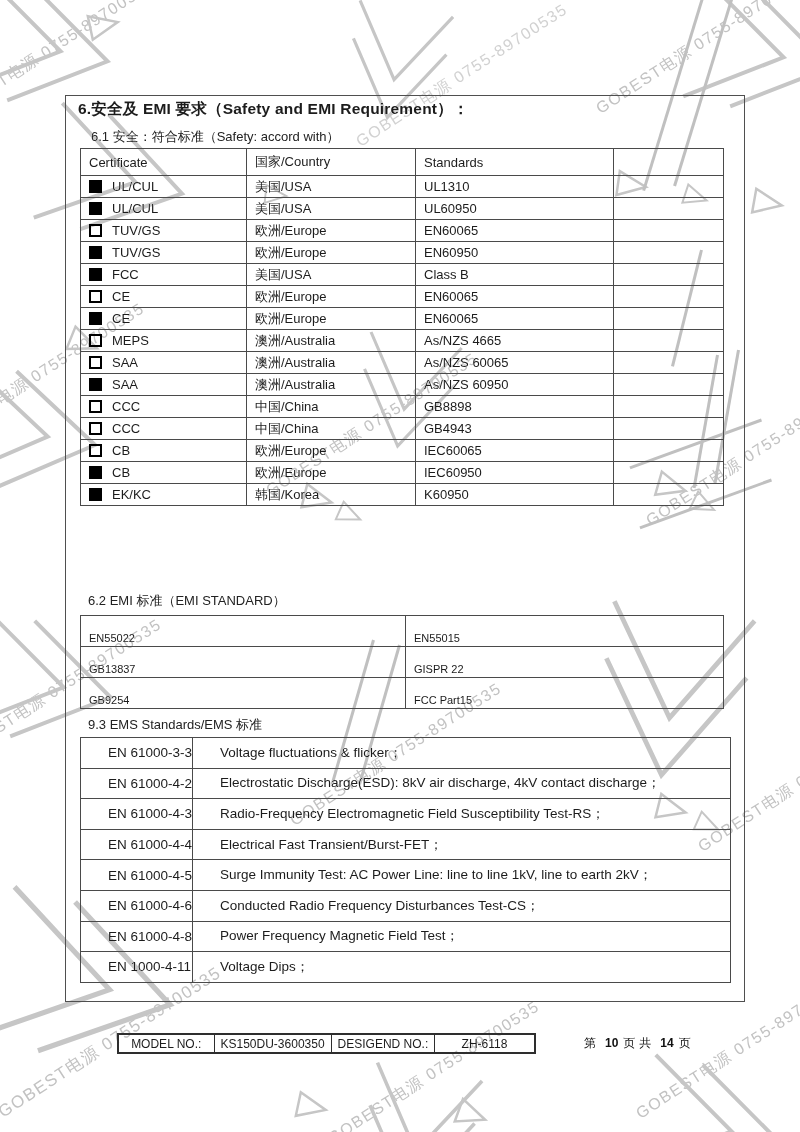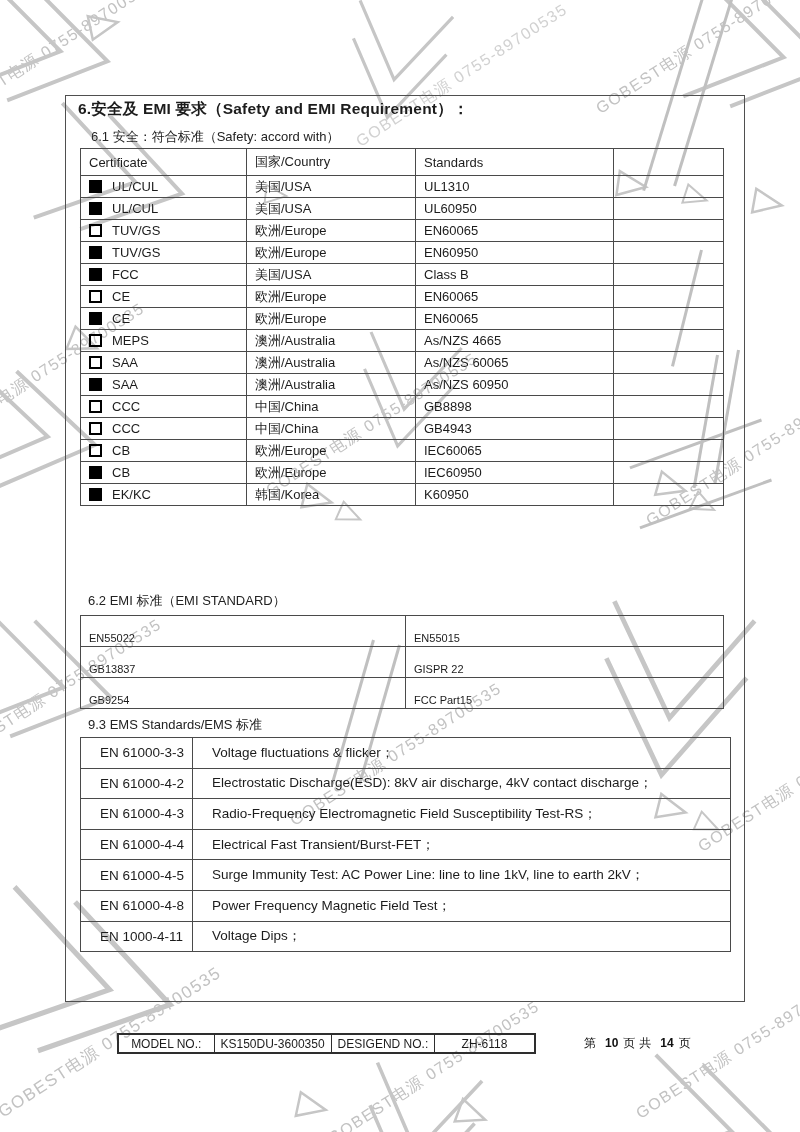--- a/index.html
+++ b/index.html
@@ -28,21 +28,21 @@
   .t1 th { height:27px; padding-left:8px; }
   .t1 td { height:22px; padding-left:8px; }
   .col-cert{width:166px;} .col-country{width:169px;} .col-std{width:198px;} .col-blank{width:110px;}
   .cb { display:inline-block; width:13px; height:13px; border:2px solid #000;
         background:#fff; vertical-align:-2px; margin-right:10px; }
   .cb.checked { background:#000; border-color:#000; }
   .t2 { position:absolute; left:80px; top:615px; width:643px; }
   .t2 td { height:31px; padding:10px 0 2px 8px; vertical-align:bottom; font-size:11px; }
   .t2-left{width:325px;} .t2-right{width:318px;}
   .t3 { position:absolute; left:80px; top:737px; width:650px; }
-  .t3 td { height:30.6px; padding-left:19px; font-size:13.5px; }
+  .t3 td { height:30.6px; padding-left:27px; font-size:13.5px; }
   .t3-code{width:112px;} .t3-desc{width:538px;}
   
   .footer-table { position:absolute; left:117px; top:1033px; border:2px solid #2e2e2e; }
   .footer-table td { border:1.5px solid #2e2e2e; height:19px; font-size:12px;
                      text-align:center; padding:0 6px; }
   .f-c1{width:96px;} .f-c2{width:106px;} .f-c3{width:102px;} .f-c4{width:100px;}
   .page-num { position:absolute; left:584px; top:1035px; font-size:12px; color:#111; }
   .page-num .num { font-weight:700; margin:0 5px; }
   .page-num .w { margin-right:4px; }
   
@@ -215,20 +215,24 @@
       </tr>
       <tr>
         <td>EN 61000-4-4</td>
         <td>Electrical Fast Transient/Burst-FET；</td>
       </tr>
       <tr>
         <td>EN 61000-4-5</td>
         <td>Surge Immunity Test: AC Power Line: line to line 1kV, line to earth 2kV；</td>
       </tr>
       <tr>
+        <td>EN 61000-4-6</td>
+        <td>Conducted Radio Frequency Disturbances Test-CS；</td>
+      </tr>
+      <tr>
         <td>EN 61000-4-8</td>
         <td>Power Frequency Magnetic Field Test；</td>
       </tr>
       <tr>
         <td>EN 1000-4-11</td>
         <td>Voltage Dips；</td>
       </tr>
     </tbody>
       </table>
 

